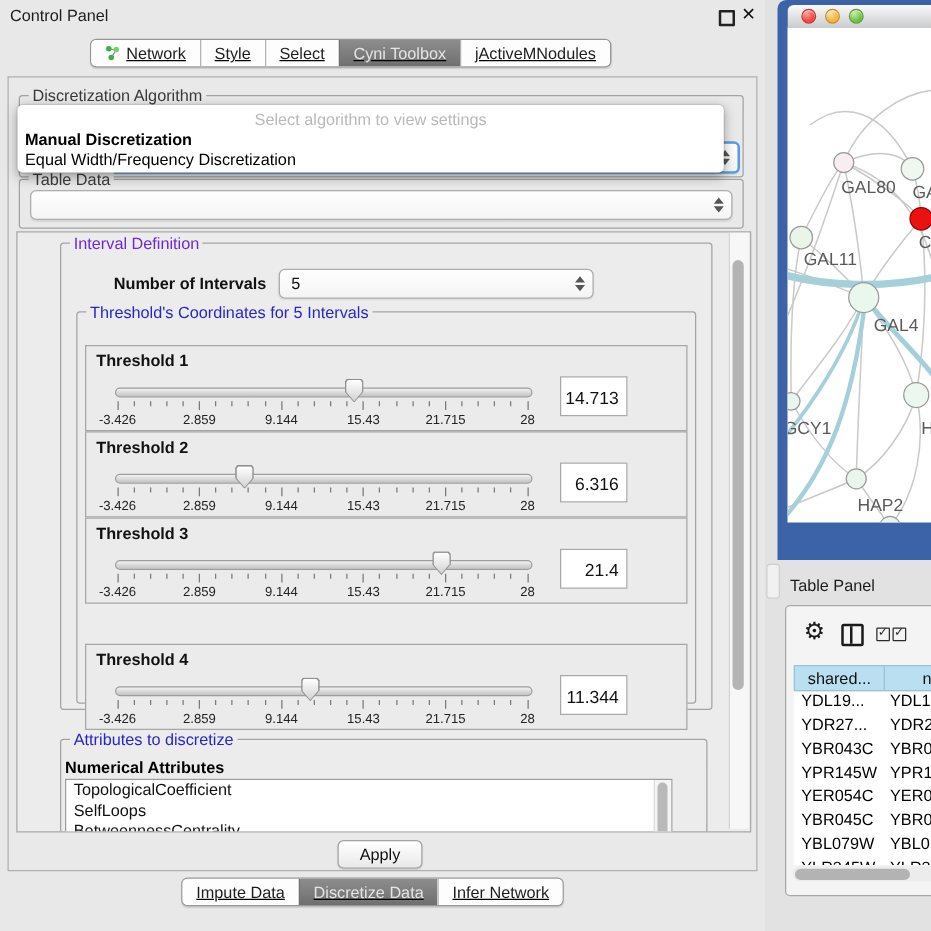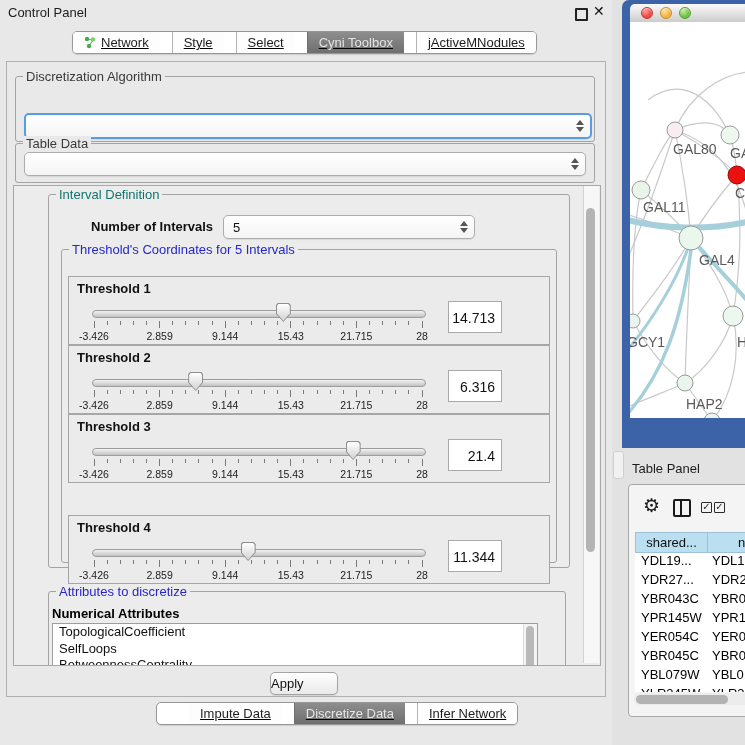--- a/index.html
+++ b/index.html
@@ -12,32 +12,32 @@
   #control-panel{left:0;top:0;width:612px;height:745px;background:#e8e8e8;}
   #cp-titlebar{left:0;top:0;width:612px;height:24px;}
   #cp-title{left:8px;top:5px;font-size:13px;color:#1c1c1c;}
   #float-btn{left:575px;top:8px;width:9px;height:9px;border:2px solid #222;border-radius:1px;background:#e8e8e8;}
   #close-btn{left:593px;top:3px;font-size:14px;font-weight:bold;color:#111;}
 
   
   .segbar{display:flex;height:21px;border:1px solid #979797;border-radius:5px;background:#fff;overflow:hidden;
           box-shadow:0 1px 1px rgba(0,0,0,0.12);text-decoration:underline;}
   .seg{display:flex;align-items:center;padding:0 11px;font-size:13px;color:#1d1d1d;background:#fdfdfd;cursor:default;white-space:nowrap;}
-  .seg + .seg{border-left:1px solid #b3b3b3;margin-left:12px;}
+  .seg + .seg{border-left:1px solid #b3b3b3;}
   .seg.sel{background:linear-gradient(#8d8d8d,#6f6f6f);color:#e4e4e4;border-left-color:#6f6f6f;justify-content:flex-end;}
   .seg .net-ic{margin-right:5px;}
   #top-tabs{left:72px;top:31px;}
-  #bottom-tabs{left:156px;top:702px;padding-left:32px;}
+  #bottom-tabs{left:145px;top:702px;}
 
   
   #cp-main{left:6px;top:61px;width:598px;height:634px;background:#e9e9e9;border:1px solid #b0b0b0;}
 
   .groupbox{position:absolute;border:1px solid #a3a3a3;border-radius:3px;}
   .gb-title{position:absolute;top:-8px;left:7px;font-size:13px;padding:0 3px;background:#e9e9e9;color:#3a3a3a;white-space:nowrap;}
-  .gb-title.green{color:#0f766e;}
+  .gb-title.green{color:#6d28d9;}
   .gb-title.blue{color:#2626cc;}
   .gb-title.inpanel{background:#ececec;}
 
   
   .combo{position:absolute;background:linear-gradient(#ffffff,#f4f4f4);border:1px solid #adadad;border-radius:5px;
          font-size:13px;color:#111;box-shadow:0 1px 1px rgba(0,0,0,0.08);}
   .combo .cv{position:absolute;left:9px;top:50%;transform:translateY(-50%);white-space:nowrap;}
   .stepper{position:absolute;right:6px;top:50%;transform:translateY(-50%);width:9px;height:12px;}
   .stepper .t-up{position:absolute;left:1px;top:0;width:0;height:0;border-left:4px solid transparent;border-right:4px solid transparent;border-bottom:5px solid #555;}
   .stepper .t-dn{position:absolute;left:1px;bottom:0;width:0;height:0;border-left:4px solid transparent;border-right:4px solid transparent;border-top:5px solid #555;}
@@ -89,21 +89,21 @@
              font-size:14px;color:#111;text-align:right;line-height:32px;padding-right:6px;box-sizing:border-box;}
 
   #attr-group{left:34px;top:405px;width:516px;height:90px;}
   #attr-list-label{left:38px;top:420px;font-size:13px;font-weight:bold;color:#000000;}
   #attr-list{left:38px;top:437px;width:484px;height:60px;background:#fff;border:1px solid #9d9d9d;overflow:hidden;}
   .attr-item{font-size:13px;color:#111;line-height:16.5px;padding-left:6px;white-space:nowrap;}
   #attr-vscroll{position:absolute;right:0;top:0;width:13px;height:100%;background:#f4f4f4;border-left:1px solid #dcdcdc;}
   #attr-vscroll .thumb{position:absolute;left:2px;top:2px;width:8px;height:42px;background:#b9b9b9;border-radius:4px;}
 
   #apply-btn{left:263px;top:610px;width:66px;height:21px;background:linear-gradient(#ffffff,#e9e9e9);
-             border:1px solid #a3a3a3;border-radius:5px;font-size:13px;color:#111;text-align:left;line-height:21px;
+             border:1px solid #a3a3a3;border-radius:5px;font-size:13px;color:#111;text-align:center;line-height:21px;
              box-shadow:0 1px 1px rgba(0,0,0,0.1);}
 
   
   #net-window{left:622px;top:0;width:123px;height:448px;background:#3c63a8;border-radius:7px 0 0 0;}
   #net-titlebar{left:8px;top:4px;width:115px;height:18px;background:linear-gradient(#fafafa,#cccccc);border-radius:5px 0 0 0;
                 border-bottom:1px solid #9e9e9e;}
   .tl{position:absolute;top:3px;width:12px;height:12px;border-radius:50%;box-shadow:inset 0 1px 1px rgba(255,255,255,0.7);}
   #tl-close{left:11px;background:radial-gradient(circle at 35% 30%,#ff9d97,#ef4942 60%);border:1px solid #ba3a34;box-sizing:border-box;}
   #tl-min{left:30px;background:radial-gradient(circle at 35% 30%,#ffe2a3,#f5b33e 60%);border:1px solid #c08e2e;box-sizing:border-box;}
   #tl-zoom{left:49px;background:radial-gradient(circle at 35% 30%,#c6eea4,#6fc143 60%);border:1px solid #5d9a37;box-sizing:border-box;}
@@ -174,20 +174,25 @@
     <div id="algo-group" class="groupbox">
       <span class="gb-title">Discretization Algorithm</span>
       <div id="algo-combo" class="combo">
         <span class="stepper">
             <span class="t-up"></span>
             <span class="t-dn"></span>
           </span>
       </div>
     </div>
 
+    <div id="algo-popup" class="abs">
+      <div id="popup-prompt" class="abs">Select algorithm to view settings</div>
+      <div id="popup-item-0" class="popup-item">Manual Discretization</div>
+      <div id="popup-item-1" class="popup-item">Equal Width/Frequency Discretization</div>
+    </div>
 
     <div id="tabledata-group" class="groupbox">
       <span class="gb-title">Table Data</span>
       <div id="tabledata-combo" class="combo">
         <span class="stepper">
             <span class="t-up"></span>
             <span class="t-dn"></span>
           </span>
       </div>
     </div>

